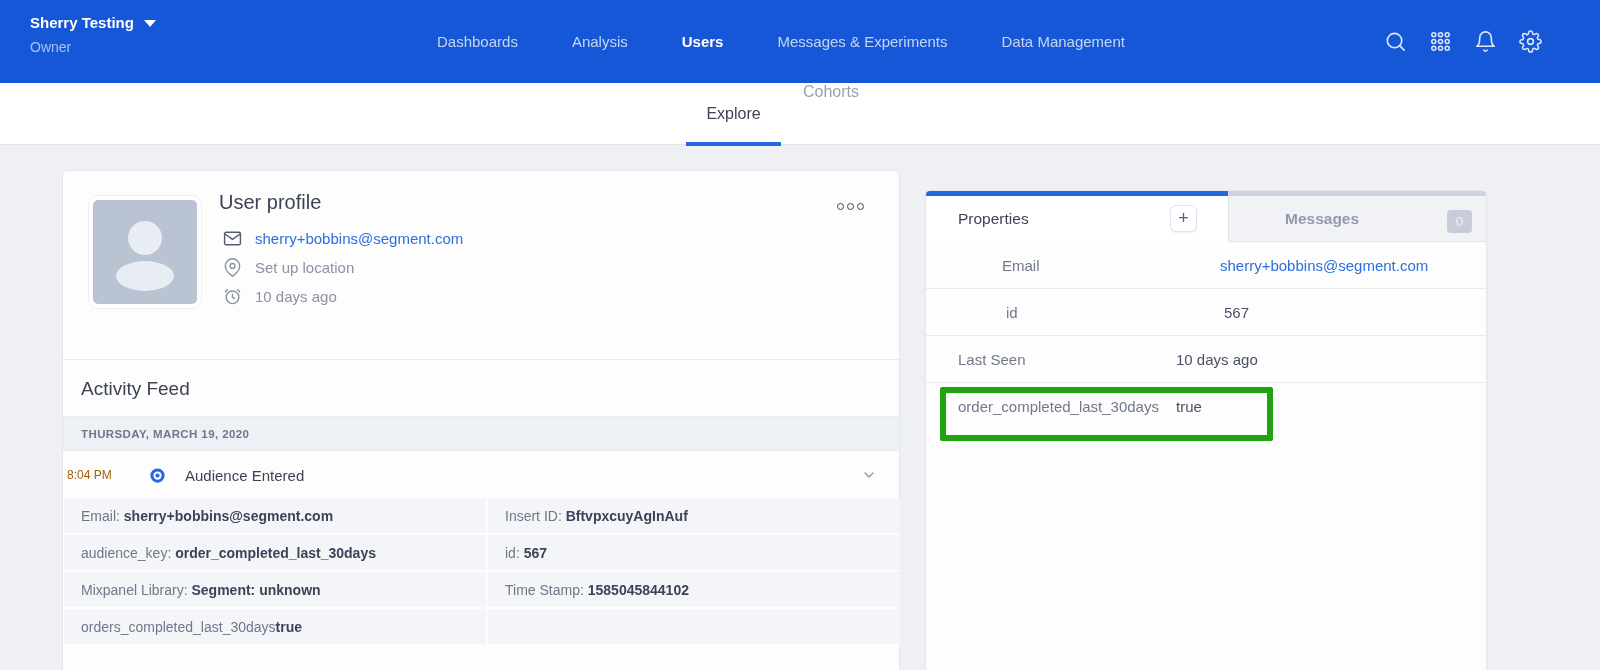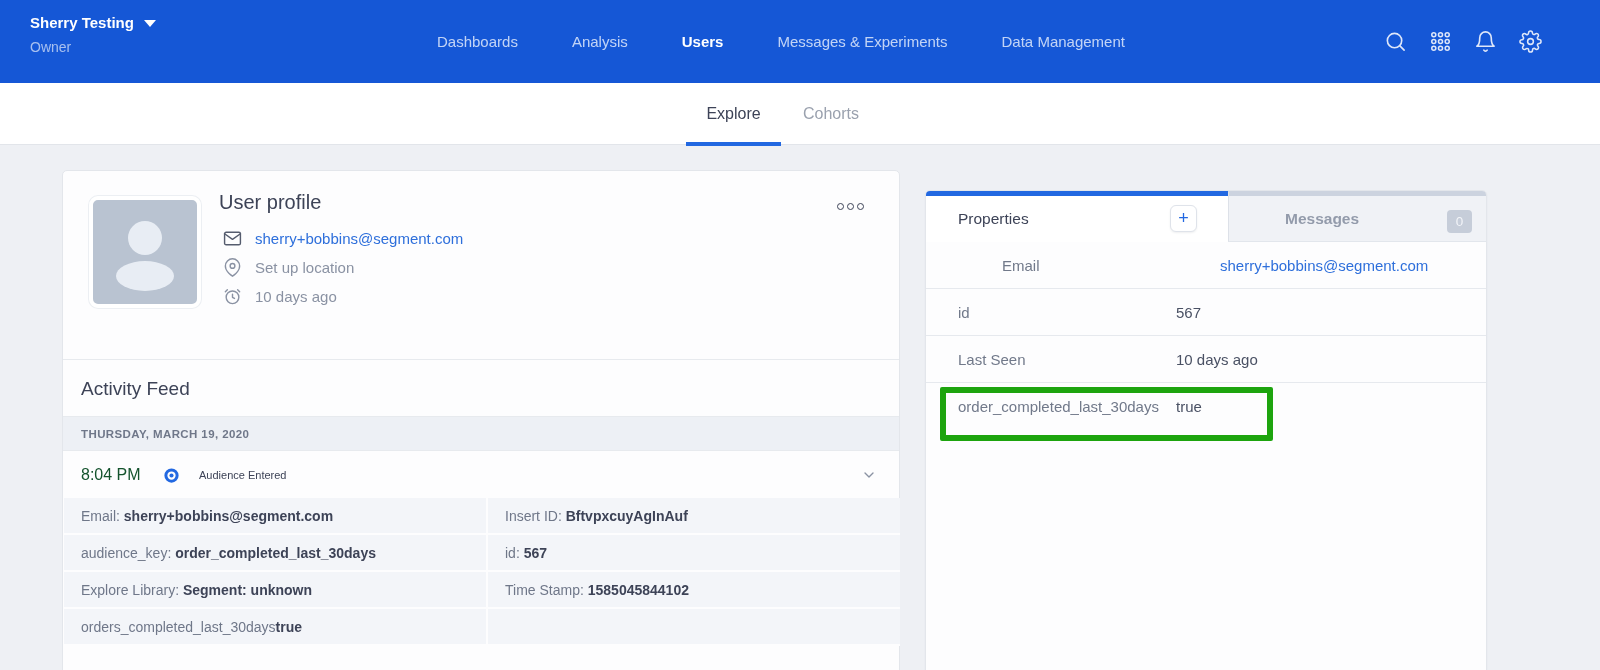--- a/index.html
+++ b/index.html
@@ -20,21 +20,21 @@
   .main-nav { position:absolute; left:437px; top:0; height:83px; display:flex; align-items:center; gap:54px; }
   .nav-item { color:rgba(232,239,252,.82); font-size:15px; cursor:pointer; white-space:nowrap; }
   .nav-item.active { color:#ffffff; font-weight:bold; }
   .nav-icons { position:absolute; right:58px; top:0; height:83px; display:flex; align-items:center; gap:21px; }
   .nav-icon { width:24px; height:24px; color:#dfe7f9; cursor:pointer; display:flex; align-items:center; justify-content:center; }
 
   
   .tabstrip { position:absolute; left:0; top:83px; width:1600px; height:62px; background:#ffffff; border-bottom:1px solid #e2e5ea; }
   .tab-explore { position:absolute; left:686px; top:0; width:95px; height:62px; display:flex; align-items:center; justify-content:center; font-size:16px; color:#3d4357; cursor:pointer; }
   .tab-explore::after { content:""; position:absolute; left:0; bottom:-1px; width:95px; height:4px; background:#2268e1; }
-  .tab-cohorts { position:absolute; left:796px; top:0; width:70px; height:62px; display:flex; align-items:center; justify-content:center; font-size:16px; color:#9aa1ae; cursor:pointer; }
+  .tab-cohorts { position:absolute; left:796px; top:0; width:70px; height:62px; display:flex; justify-content:center; font-size:16px; color:#9aa1ae; cursor:pointer; }
 
   
   .card { position:absolute; background:#fdfdfe; border:1px solid #e3e6eb; border-radius:5px; }
   .left-card  { left:62px;  top:170px; width:838px; height:600px; }
   .right-card { left:925px; top:190px; width:562px; height:580px; box-shadow:0 1px 2px rgba(40,50,70,.05); }
 
   
   .avatar { position:absolute; left:26px; top:25px; width:112px; height:112px; background:#b9c3d1; border:4px solid #ffffff; border-radius:9px; box-shadow:0 0 0 1px #eceff3; display:flex; align-items:center; justify-content:center; }
   .profile-title { position:absolute; left:156px; top:20px; font-size:20px; color:#3d4357; }
   .profile-row { position:absolute; left:160px; display:flex; align-items:center; gap:13px; font-size:15px; }
@@ -44,23 +44,23 @@
   .more-menu { position:absolute; left:770px; top:28px; display:flex; gap:3px; cursor:pointer; padding:4px; }
   .more-dot { width:7px; height:7px; border:1.8px solid #3d4357; border-radius:50%; }
 
   .section-divider { position:absolute; left:0; top:188px; width:100%; border-top:1px solid #e7eaee; }
 
   
   .activity-title { position:absolute; left:18px; top:207px; font-size:19px; color:#3d4357; }
   .date-strip { position:absolute; left:0; top:245px; width:836px; height:35px; background:#edf0f5; border-top:1px solid #e7eaee; border-bottom:1px solid #e7eaee; display:flex; align-items:center; padding-left:18px; }
   .date-strip span { font-size:11.5px; font-weight:bold; letter-spacing:.4px; color:#6f7789; }
   .event-row { position:absolute; left:0; top:281px; width:836px; height:46px; background:#fdfdfe; display:flex; align-items:center; cursor:pointer; }
-  .event-time { margin-left:18px; width:68px; font-size:16px; color:#14532d; }
+  .event-time { margin-left:4px; width:68px; font-size:12px; color:#a16207; }
   .event-dot { margin-left:15px; }
-  .event-name { margin-left:20px; font-size:11px; color:#3d4357; }
+  .event-name { margin-left:20px; font-size:15px; color:#3d4357; }
   .event-chevron { position:absolute; right:22px; color:#8a92a3; }
 
   
   .details-grid { position:absolute; left:1px; top:327px; width:836px; display:grid; grid-template-columns:424px 412px; }
   .detail-cell { height:37px; background:#f3f5f9; display:flex; align-items:center; padding-left:17px; font-size:14px; color:#6f7789; border-bottom:2px solid #fdfdfe; white-space:pre; overflow:hidden; }
   .detail-cell.col-left { border-right:2px solid #fdfdfe; }
   .detail-cell b { color:#3d4357; }
 
   
   .props-tabbar { position:absolute; left:0; top:0; width:560px; height:51px; }
@@ -70,21 +70,21 @@
   .msgs-tab { position:absolute; left:302px; top:0; width:258px; height:51px; background:#f0f2f6; border-top:5px solid #ccd3df; border-left:1px solid #dde1e8; border-bottom:1px solid #e2e6ec; border-radius:0 4px 0 0; display:flex; align-items:center; cursor:pointer;padding-left:32px; }
   .msgs-tab-label { margin-left:24px; font-size:15.5px; font-weight:bold; color:#939bab; }
   .msgs-badge { position:absolute; right:14px; top:14px; min-width:25px; height:23px; background:#c6cdd9; border-radius:4px; color:#f2f4f8; font-size:13.5px; display:flex; align-items:center; justify-content:center; padding:0 7px; }
 
   
   .prop-row { position:absolute; left:0; width:560px; height:47px; border-bottom:1px solid #e6e9ee; display:flex; align-items:center; background:transparent; }
   .prop-label { margin-left:32px; width:218px; font-size:15px; color:#71798a; }
   .prop-value { font-size:15px; color:#4a5164; }
   .prop-value.link { color:#2e6fdb; cursor:pointer; }
   .prop-row.r0 { top:51px;padding-left:44px; }
-  .prop-row.r1 { top:98px; }
+  .prop-row.r1 { top:98px;padding-left:48px; }
   .prop-row.r2 { top:145px; }
   .prop-row.r3 { top:192px; border-bottom:none; }
 
   .green-box { position:absolute; left:14px; top:196px; width:333px; height:54px; border:6px solid #1da40e; border-radius:2px; pointer-events:none; z-index:5; }
 </style>
 </head>
 <body>
 
 <div class="topbar">
   <div class="workspace">
@@ -214,21 +214,21 @@
           <polyline points="6 9 12 15 18 9"></polyline>
         </svg>
     </span>
   </div>
 
   <div class="details-grid">
     <div class="detail-cell col-left"><span>Email: </span><b>sherry+bobbins@segment.com</b></div>
     <div class="detail-cell"><span>Insert ID: </span><b>BftvpxcuyAgInAuf</b></div>
     <div class="detail-cell col-left"><span>audience_key: </span><b>order_completed_last_30days</b></div>
     <div class="detail-cell"><span>id: </span><b>567</b></div>
-    <div class="detail-cell col-left"><span>Explore Library: </span><b>Segment: unknown</b></div>
+    <div class="detail-cell col-left"><span>Mixpanel Library: </span><b>Segment: unknown</b></div>
     <div class="detail-cell"><span>Time Stamp: </span><b>1585045844102</b></div>
     <div class="detail-cell col-left"><span>orders_completed_last_30days</span><b>true</b></div>
     <div class="detail-cell"><span></span><b></b></div>
   </div>
 </div>
 
 <div class="card right-card">
 
   <div class="props-tabbar">
     <div class="props-tab">

